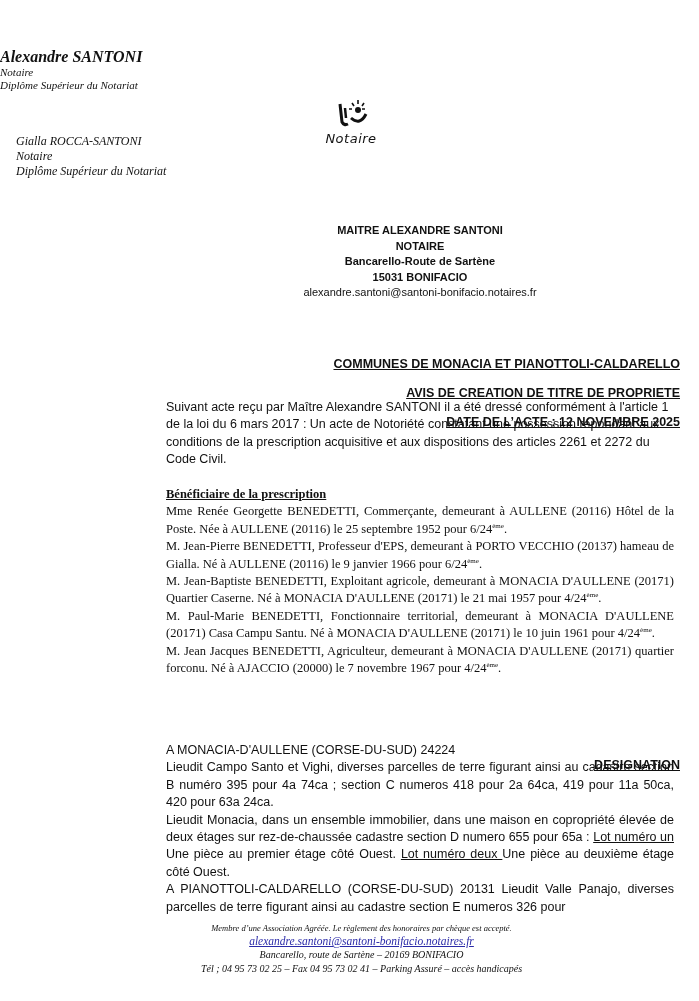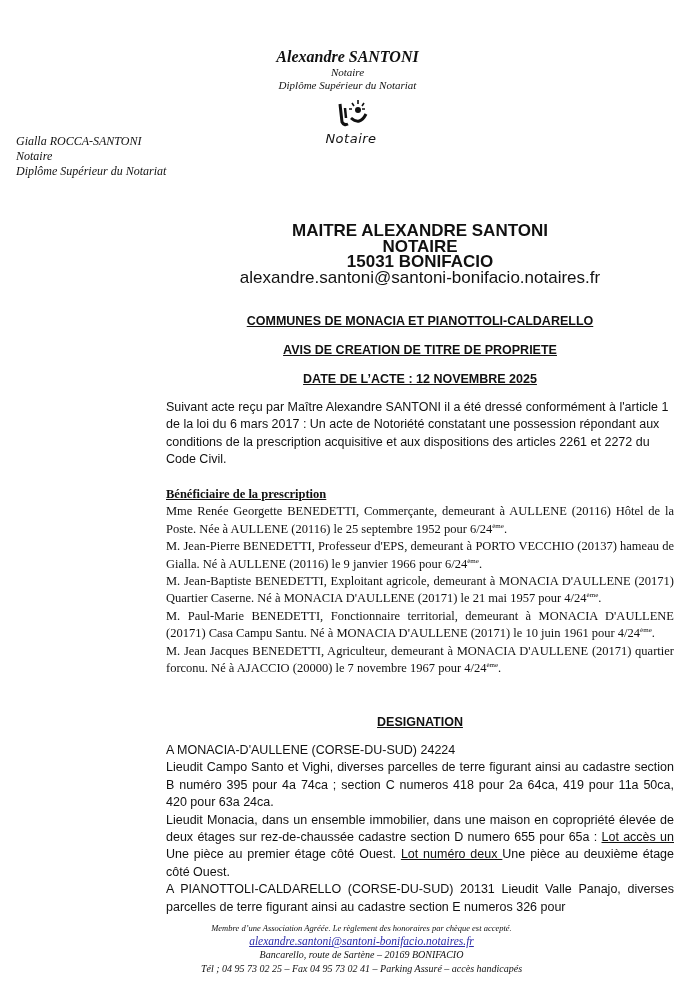--- a/index.html
+++ b/index.html
@@ -1,31 +1,31 @@
 <!DOCTYPE html>
 <html><head>
   <meta charset="utf-8">
   <style>
     html, body { margin: 0; padding: 0; background: #ffffff; }
     body { width: 699px; height: 1001px; position: relative; overflow: hidden; color: #111; }
     .serif-i { font-family: "Liberation Serif", serif; font-style: italic; }
     .sans { font-family: "Liberation Sans", sans-serif; }
 
-    .letterhead { position: absolute; left: 0; top: 48px; width: 695px; text-align: center; }
+    .letterhead { position: absolute; left: 0; top: 48px; width: 695px; }
     .lh-name { font-size: 16px; font-weight: bold; line-height: 18px; margin-left: 0; }
     .lh-line { font-size: 11px; line-height: 13px; }
     .logo { position: absolute; left: 318px; top: 96px; width: 66px; height: 60px; }
     .logo-word { position: absolute; left: 0; top: 35px; width: 66px; text-align: center; font-family: "DejaVu Sans", sans-serif; font-style: italic; font-size: 13px; letter-spacing: 0.5px; }
 
     .cosign { position: absolute; left: 16px; top: 134px; font-size: 12px; line-height: 15px; }
 
-    .office { position: absolute; left: 160px; top: 223px; width: 520px; text-align: center; font-size: 17px; line-height: 15.5px; }
+    .office { position: absolute; left: 160px; top: 223px; width: 520px; text-align: center; font-size: 11px; line-height: 15.5px; }
     .office .b { font-weight: bold; }
 
-    .heading { position: absolute; left: 160px; width: 520px; text-align: center; font-size: 12.5px; font-weight: bold; text-decoration: underline; }
+    .heading { position: absolute; left: 160px; width: 520px; text-align: right; font-size: 12.5px; font-weight: bold; text-decoration: underline; margin-top: 43px; }
 
     .body { position: absolute; left: 166px; width: 508px; font-size: 12.5px; line-height: 17.4px; text-align: justify; }
     .body p { margin: 0; }
     .ul-b { font-weight: bold; text-decoration: underline; }
     .ul { text-decoration: underline; }
     sup { font-size: 7px; line-height: 0; vertical-align: super; }
 
     .footer { position: absolute; left: 0; top: 922px; width: 699px; text-align: center; padding-left: 12px; }
     .f-small { font-size: 8.5px; line-height: 12px; }
     .f-link { font-size: 11.5px; line-height: 14px; color: #2a2aa8; text-decoration: underline; }
@@ -53,20 +53,21 @@
 
 <div class="cosign serif-i">
   <div>Gialla ROCCA-SANTONI</div>
   <div>Notaire</div>
   <div>Diplôme Supérieur du Notariat</div>
 </div>
 
 <div class="office sans">
   <div class="b">MAITRE ALEXANDRE SANTONI</div>
   <div class="b">NOTAIRE</div>
+  <div class="b">Bancarello-Route de Sartène</div>
   <div class="b">15031 BONIFACIO</div>
   <div>alexandre.santoni@santoni-bonifacio.notaires.fr</div>
 </div>
 
 <div class="heading sans" style="top:314px;">COMMUNES DE MONACIA ET PIANOTTOLI-CALDARELLO</div>
 <div class="heading sans" style="top:343px;">AVIS DE CREATION DE TITRE DE PROPRIETE</div>
 <div class="heading sans" style="top:372px;">DATE DE L’ACTE : 12 NOVEMBRE  2025</div>
 
 <div class="body sans" style="top:399px; text-align:left;">
   <p>Suivant acte reçu par Maître Alexandre SANTONI il a été dressé conformément à l'article 1 de la loi du 6 mars 2017 : Un acte de Notoriété constatant une possession répondant aux conditions de la prescription acquisitive et aux dispositions des articles 2261 et 2272 du Code Civil.</p>
@@ -79,21 +80,21 @@
   <p><span>M. Jean-Baptiste BENEDETTI, Exploitant agricole, demeurant à MONACIA D'AULLENE (20171) Quartier Caserne. Né à MONACIA D'AULLENE (20171) le 21 mai 1957 pour 4/24</span><sup>ème</sup>.</p>
   <p><span>M. Paul-Marie BENEDETTI, Fonctionnaire territorial, demeurant à MONACIA D'AULLENE (20171) Casa Campu Santu. Né à MONACIA D'AULLENE (20171) le 10 juin 1961 pour 4/24</span><sup>ème</sup>.</p>
   <p><span>M. Jean Jacques BENEDETTI, Agriculteur, demeurant à MONACIA D'AULLENE (20171) quartier forconu. Né à AJACCIO (20000) le 7 novembre 1967 pour 4/24</span><sup>ème</sup>.</p>
 </div>
 
 <div class="heading sans" style="top:715px;">DESIGNATION</div>
 
 <div class="body sans" style="top:742px;">
   <p>A MONACIA-D'AULLENE (CORSE-DU-SUD) 24224</p>
   <p>Lieudit Campo Santo et Vighi, diverses parcelles de terre figurant ainsi au cadastre section B numéro 395 pour 4a 74ca ; section C numeros 418 pour 2a 64ca, 419 pour 11a 50ca, 420 pour 63a 24ca.</p>
-  <p><span>Lieudit Monacia, dans un ensemble immobilier, dans une maison en copropriété élevée de deux étages sur rez-de-chaussée cadastre section D numero 655 pour 65a : </span><span class="ul">Lot accès un </span><span>Une pièce au premier étage côté Ouest. </span><span class="ul">Lot numéro deux </span><span>Une pièce au deuxième étage côté Ouest.</span></p>
+  <p><span>Lieudit Monacia, dans un ensemble immobilier, dans une maison en copropriété élevée de deux étages sur rez-de-chaussée cadastre section D numero 655 pour 65a : </span><span class="ul">Lot numéro un </span><span>Une pièce au premier étage côté Ouest. </span><span class="ul">Lot numéro deux </span><span>Une pièce au deuxième étage côté Ouest.</span></p>
   <p>A PIANOTTOLI-CALDARELLO (CORSE-DU-SUD) 20131 Lieudit Valle Panajo, diverses parcelles de terre figurant ainsi au cadastre section E numeros 326 pour</p>
 </div>
 
 <div class="footer serif-i">
   <div class="f-small">Membre d’une Association Agréée. Le règlement des honoraires par chèque est accepté.</div>
   <div class="f-link">alexandre.santoni@santoni-bonifacio.notaires.fr</div>
   <div class="f-line">Bancarello, route de Sartène – 20169 BONIFACIO</div>
   <div class="f-line">Tél ; 04 95 73 02 25 – Fax 04 95 73 02 41 – Parking Assuré – accès handicapés</div>
 </div>
 

